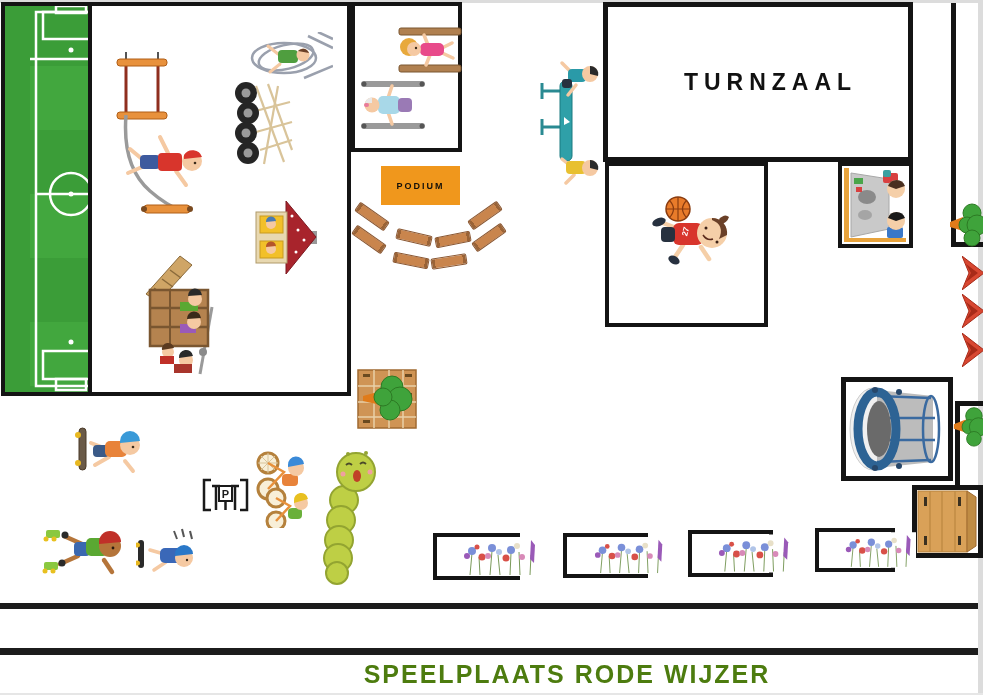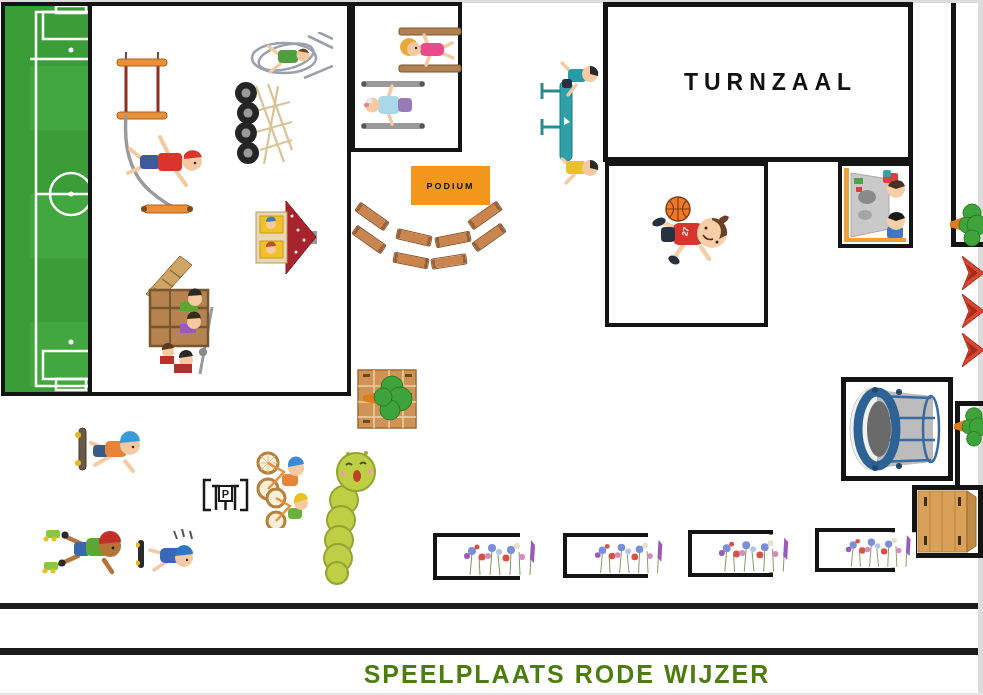--- a/index.html
+++ b/index.html
@@ -9,21 +9,21 @@
   .box{position:absolute;box-sizing:border-box;border:4px solid #141414;background:#fff;padding-left:25px;}
   .edge{position:absolute;background:#dcdcdc;}
   .wall{position:absolute;background:#141414;}
   .bench{position:absolute;width:34px;height:9px;border:1px solid #8a5630;border-radius:2px;
          background:linear-gradient(90deg,#9a6336 0 3px,#c9854d 3px calc(100% - 3px),#9a6336 calc(100% - 3px));}
   .hline{position:absolute;left:0;width:978px;background:#1c1c1c;}
   #turnzaal-room{left:603px;top:2px;width:310px;height:160px;border-width:5px;
       display:flex;align-items:center;justify-content:center;}
   .room-label{font-size:23px;font-weight:800;letter-spacing:6px;color:#111;}
   #podium{left:381px;top:166px;width:79px;height:39px;background:#f0971c;
-      display:flex;align-items:center;justify-content:center;margin-left:30px;}
+      display:flex;align-items:center;justify-content:center;}
   #podium .lbl{font-size:9px;font-weight:800;letter-spacing:2px;color:#15110a;}
   #map-title{left:152px;top:660px;width:830px;text-align:center;
       font-size:25px;font-weight:800;letter-spacing:2px;color:#4d7c0f;}
 </style>
 </head>
 <body>
 
 <div class="canvas">
 
   <svg width="0" height="0" style="position:absolute">

